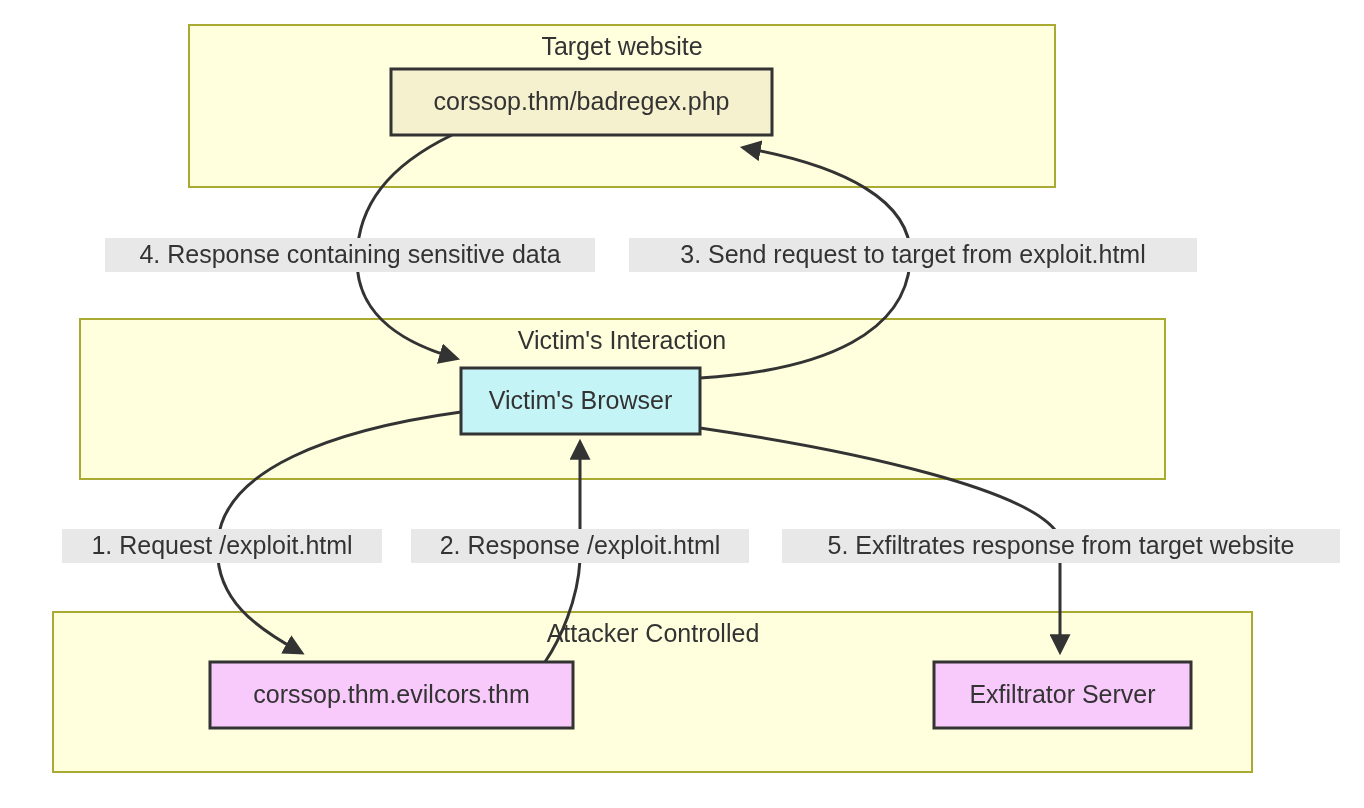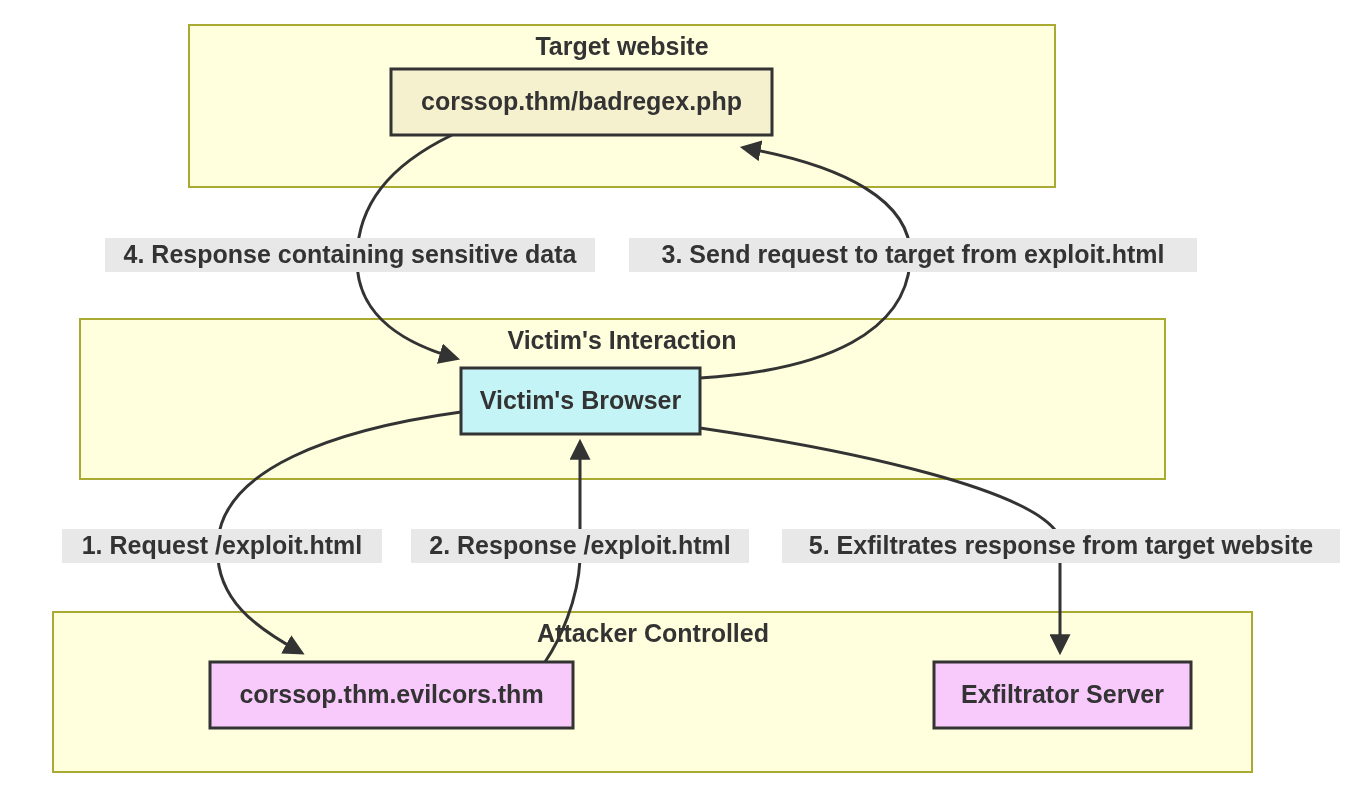--- a/index.html
+++ b/index.html
@@ -12,21 +12,20 @@
     height: 808px;
     font-family: "Liberation Sans", sans-serif;
     overflow: hidden;
     position: relative;
   }
   #diagram-root {
     position: absolute;
     top: 0; left: 0;
     width: 1364px;
     height: 808px;
-    font-weight: bold;
   }
   svg.flow {
     position: absolute;
     top: 0; left: 0;
     width: 1364px;
     height: 808px;
   }
   .subgraph-rect {
     fill: #ffffde;
     stroke: #aaaa33;

